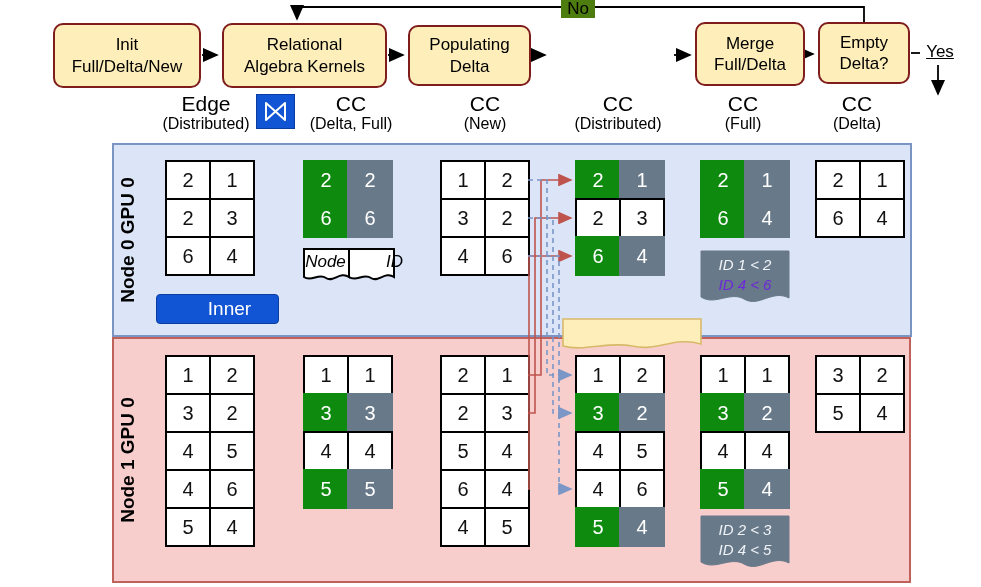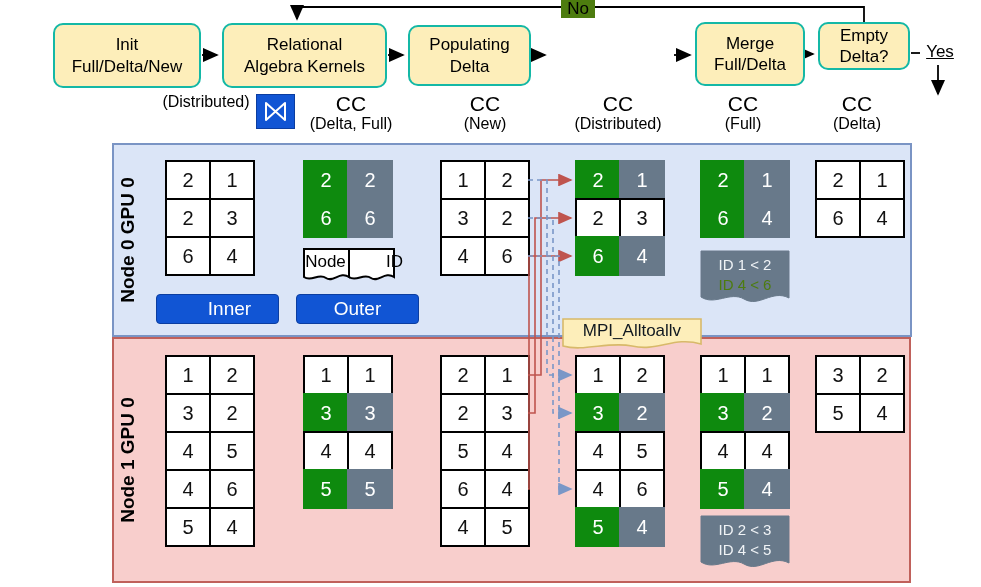--- a/index.html
+++ b/index.html
@@ -2,21 +2,21 @@
 <html><head>
 <meta charset="utf-8">
 <style>
   * { margin:0; padding:0; box-sizing:border-box; }
   html,body { background:#ffffff; }
   body { font-family:"Liberation Sans", sans-serif; color:#000; }
   #stage { position:relative; width:981px; height:587px; overflow:hidden; background:#fff; }
 
   
   .fbox {
-    position:absolute; background:#fdeeba; border:2px solid #14b8a6; border-radius:10px;
+    position:absolute; background:#fdeeba; border:2px solid #7f1d1d; border-radius:10px;
     display:flex; align-items:center; justify-content:center; text-align:center;
     font-size:17px; line-height:1.25; white-space:pre-line; z-index:6;
   }
 
   
   .colhead { position:absolute; text-align:center; z-index:3; }
   .colhead .t1 { font-size:21px; line-height:22px; }
   .colhead .t2 { font-size:16px; line-height:18px; }
 
   
@@ -43,48 +43,49 @@
 
   
   .bluebtn {
     position:absolute; background:#1155d4; border:1px solid #0b3da0; border-radius:4px;
     color:#fff; font-size:19px; display:flex; align-items:center; justify-content:center; z-index:3;
   }
 
   
   .docshape { position:absolute; z-index:6; }
   .docshape svg { position:absolute; left:0; top:0; }
-  .docshape .doctext { position:absolute; z-index:2; }
+  .docshape .doctext { position:absolute; z-index:2;font-style:italic; }
 
   .arrowlayer { position:absolute; left:0; top:0; z-index:5; }
 
   .inlinelabel { position:absolute; background:#4d7c0f; text-align:center; font-size:17px; z-index:6; }
 
   .joinbox { position:absolute; left:256px; top:94px; width:39px; height:35px; background:#1155d4; border:1px solid #0b3da0; z-index:4; }
 </style>
 </head>
 <body>
 
 <div id="stage">
 
   <div class="fbox" style="left: 53px; top: 23px; width: 148px; height: 65px; white-space: pre-line;">Init
 Full/Delta/New</div>
   <div class="fbox" style="left: 222px; top: 23px; width: 165px; height: 65px; white-space: pre-line;">Relational
 Algebra Kernels</div>
   <div class="fbox" style="left: 408px; top: 25px; width: 123px; height: 61px; white-space: pre-line;">Populating
 Delta</div>
   <div class="fbox" style="left: 695px; top: 22px; width: 110px; height: 64px; white-space: pre-line;">Merge
 Full/Delta</div>
-  <div class="fbox" style="left: 818px; top: 22px; width: 92px; height: 48px; white-space: pre-line;">Empty
+  <div class="fbox" style="left: 818px; top: 22px; width: 92px; height: 62px; white-space: pre-line;">Empty
 Delta?</div>
 
   <div class="inlinelabel" style="left:561px; top:0px; width:34px; height:18px; line-height:18px;">No</div>
   <div class="inlinelabel" style="left:920px; top:42px; width:40px; height:20px; line-height:20px; background:transparent;text-decoration:underline;">Yes</div>
 
   <div class="colhead" style="left:136px; top:93px; width:140px;">
+    <div class="t1">Edge</div>
     <div class="t2">(Distributed)</div>
   </div>
   <div class="colhead" style="left:281px; top:93px; width:140px;">
     <div class="t1">CC</div>
     <div class="t2">(Delta, Full)</div>
   </div>
   <div class="colhead" style="left:415px; top:93px; width:140px;">
     <div class="t1">CC</div>
     <div class="t2">(New)</div>
   </div>
@@ -188,28 +189,27 @@
   <div class="docshape" style="left:302px; top:247px; width:94px; height:40px;">
     <svg width="94" height="40" viewBox="0 0 94 40">
       <path d="M2 2 H47 V30 C38 24 31 36 24 31 C17 26 9 35 2 30 Z" fill="#ffffff" stroke="#000" stroke-width="2"></path>
       <path d="M47 2 H92 V30 C83 24 76 36 69 31 C62 26 54 35 47 30 Z" fill="#ffffff" stroke="#000" stroke-width="2"></path>
     </svg>
     <div class="doctext" style="left:0; top:5px; width:47px; text-align:center; font-size:17px;">Node</div>
     <div class="doctext" style="left:47px; top:5px; width:45px; text-align:center; font-size:17px;padding-left:37px;">ID</div>
   </div>
 
   <div class="bluebtn" style="left:156px; top:294px; width:123px; height:30px;padding-left:24px;">Inner</div>
-  <div class="bluebtn" style="left:296px; top:294px; width:123px; height:30px;">Outer</div>
 
   <div class="docshape" style="left:700px; top:250px; width:90px; height:62px;">
     <svg width="90" height="62" viewBox="0 0 90 62">
       <path d="M1 1 H89 V48 C72 39 59 58 44 49 C30 41 15 56 1 47 Z" fill="#68798a" stroke="#68798a" stroke-width="1"></path>
     </svg>
     <div class="doctext" style="left:0; top:6px; width:90px; text-align:center; font-size:15px; color:#f0f3f6;">ID 1 &lt; 2</div>
-    <div class="doctext" style="left:0; top:26px; width:90px; text-align:center; font-size:15px; color:#4d7c0f;">ID 4 &lt; 6</div>
+    <div class="doctext" style="left:0; top:26px; width:90px; text-align:center; font-size:15px; color:#6d28d9;">ID 4 &lt; 6</div>
   </div>
 
   <div class="vtable" style="left:165px; top:355px;">
       <div class="trow">
         <div class="tcell">1</div>
         <div class="tcell">2</div>
       </div>
       <div class="trow">
         <div class="tcell">3</div>
         <div class="tcell">2</div>
@@ -356,17 +356,16 @@
 
     <polyline points="528,180 547,180 547,375 571,375" fill="none" stroke="#7a97c7" stroke-width="1.6" stroke-dasharray="5,4" marker-end="url(#mBlue)"></polyline>
     <polyline points="528,218 553,218 553,413 571,413" fill="none" stroke="#7a97c7" stroke-width="1.6" stroke-dasharray="5,4" marker-end="url(#mBlue)"></polyline>
     <polyline points="528,256 559,256 559,489 571,489" fill="none" stroke="#7a97c7" stroke-width="1.6" stroke-dasharray="5,4" marker-end="url(#mBlue)"></polyline>
   </svg>
 
   <div class="docshape" style="left:562px; top:318px; width:140px; height:38px;">
     <svg width="140" height="38" viewBox="0 0 140 38">
       <path d="M1 1 H139 V26 C112 18 96 34 70 28 C47 23 22 34 1 28 Z" fill="#fdeeba" stroke="#d8b96a" stroke-width="1.6"></path>
     </svg>
-    <div class="doctext" style="left:0; top:3px; width:140px; text-align:center; font-size:17px; color:#101820;">MPI_Alltoallv</div>
   </div>
 
 
 </div>
 
 </body></html>

